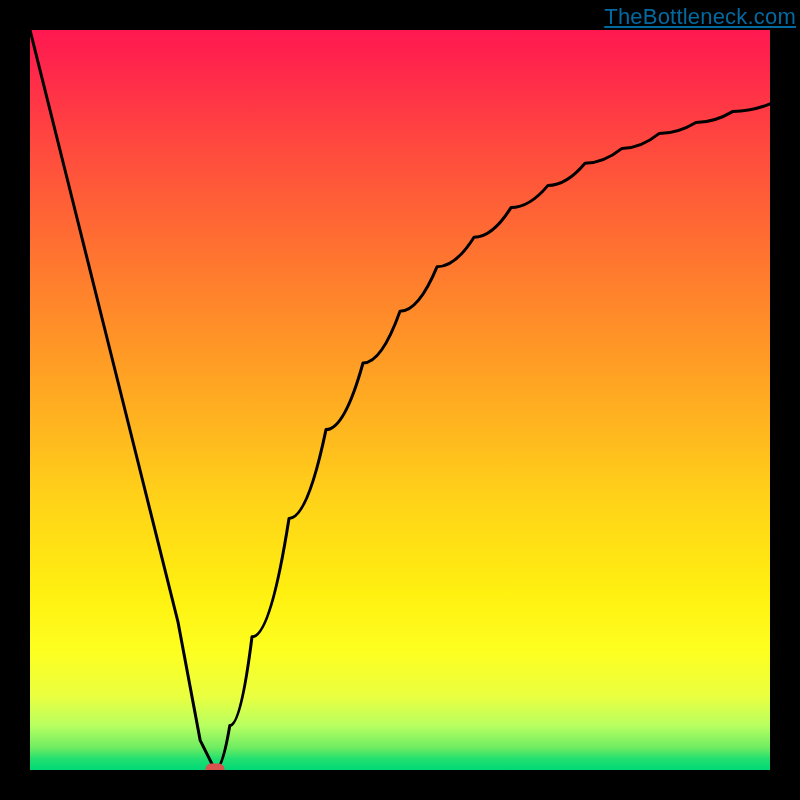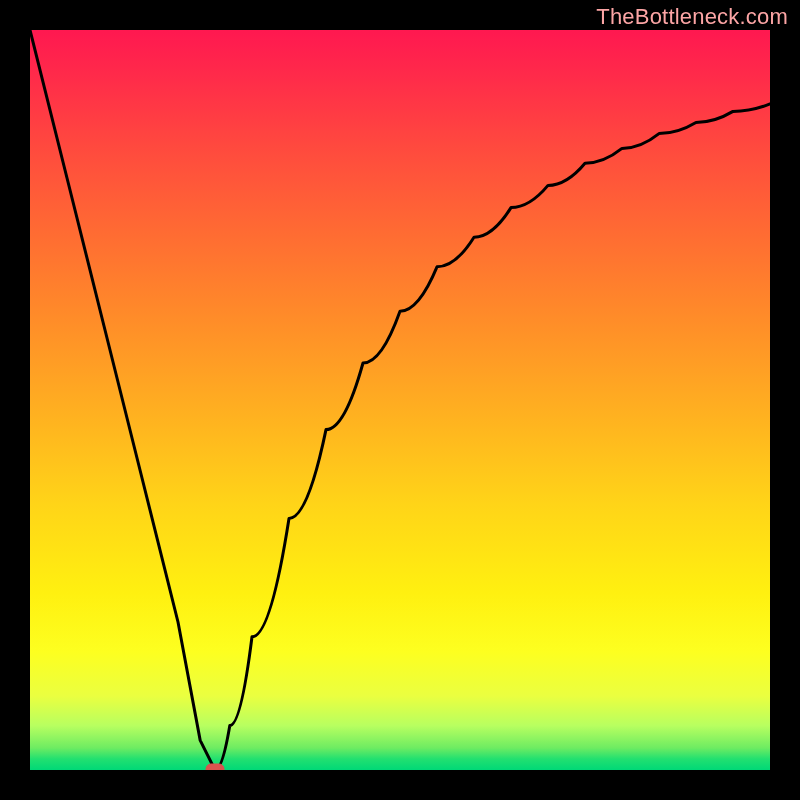--- a/index.html
+++ b/index.html
@@ -13,26 +13,27 @@
   }
   .frame {
     position: relative;
     width: 800px;
     height: 800px;
     background: #000;
   }
   .watermark {
     position: absolute;
     top: 4px;
-    right: 12px;
-    color: #fca5a5;
+    right: 4px;
+    color: #0369a1;
     font-size: 22px;
     font-weight: 400;
     letter-spacing: 0.2px;
     z-index: 10;
+    text-decoration: underline;
   }
   .plot-area {
     position: absolute;
     left: 30px;
     top: 30px;
     width: 740px;
     height: 740px;
     overflow: hidden;
   }
   .gradient {

